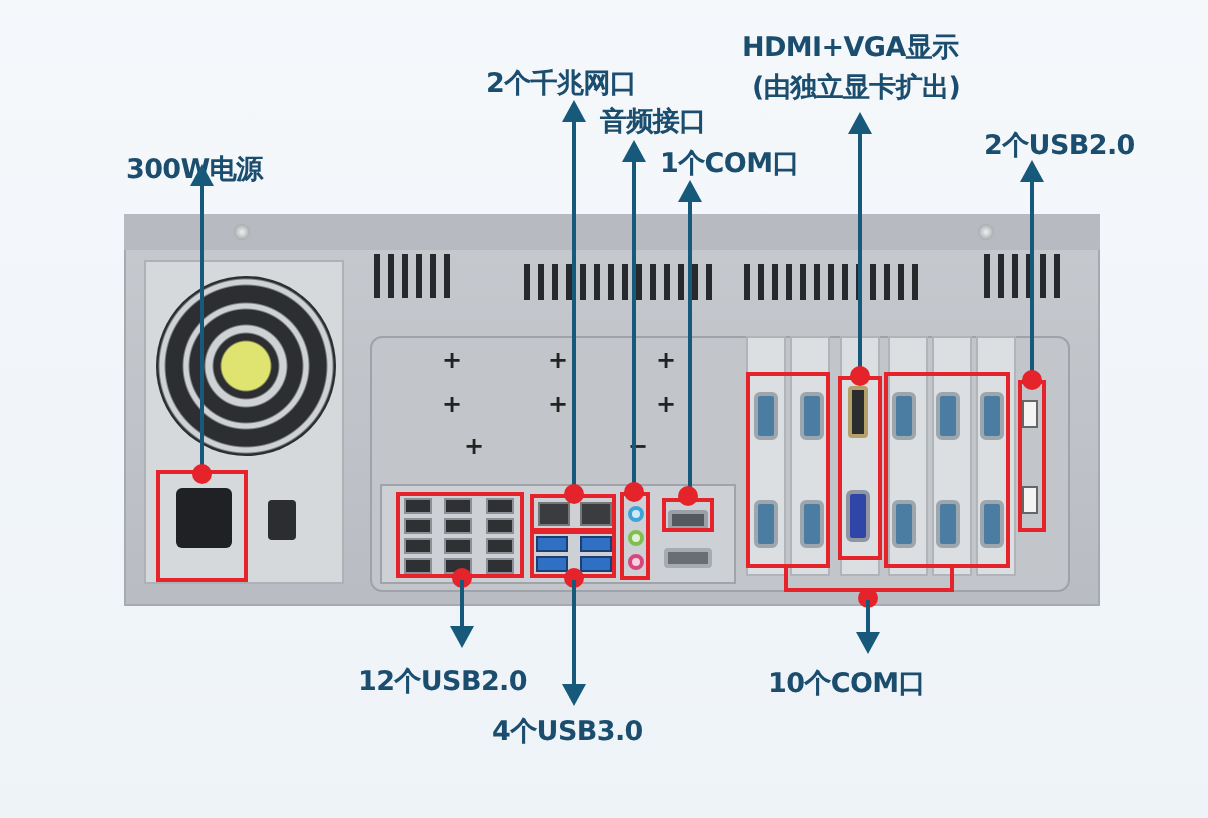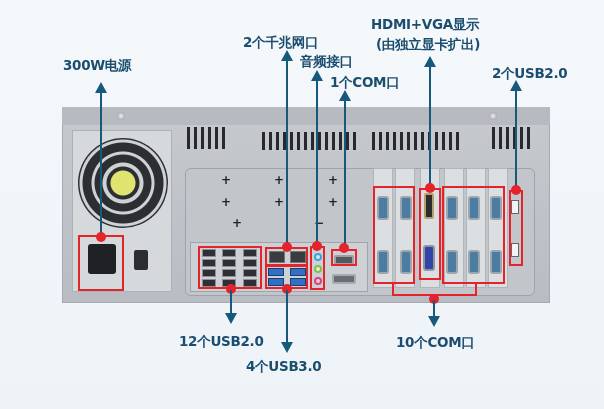--- a/index.html
+++ b/index.html
@@ -22,30 +22,30 @@
 .usb2{position:absolute;width:14px;height:8px;background:#2e3033;border:1px solid #8d9197}
 .usb3{position:absolute;width:16px;height:8px;background:#2f6fc4;border:1px solid #1c3f73}
 .rj{position:absolute;width:16px;height:12px;background:#3a3c3f;border:1px solid #777}
 .jack{position:absolute;width:8px;height:8px;border-radius:50%;border:2px solid}
 .screw{position:absolute;width:8px;height:8px;border-radius:50%;background:radial-gradient(#f0f0f0,#8c9096)}
 .cross{position:absolute;color:#222;font-size:12px;font-weight:bold;line-height:12px}
 </style>
 </head>
 <body>
 
-<div class="lbl" style="left:63px;top:57px">300W电源</div>
+<div class="lbl" style="left:63px;top:77px">300W电源</div>
 <div class="lbl" style="left:243px;top:34px">2个千兆网口</div>
 <div class="lbl" style="left:300px;top:53px">音频接口</div>
 <div class="lbl" style="left:330px;top:74px">1个COM口</div>
 <div class="lbl" style="left:371px;top:16px">HDMI+VGA显示</div>
 <div class="lbl" style="left:376px;top:36px">(由独立显卡扩出)</div>
 <div class="lbl" style="left:492px;top:65px">2个USB2.0</div>
 <div class="lbl" style="left:179px;top:333px">12个USB2.0</div>
 <div class="lbl" style="left:246px;top:358px">4个USB3.0</div>
-<div class="lbl" style="left:396px;top:334px">10个COM口</div>
+<div class="lbl" style="left:384px;top:334px">10个COM口</div>
 
 <div class="body-main"></div>
 <div class="chassis-top"></div>
 <div class="screw" style="left:117px;top:112px"></div>
 <div class="screw" style="left:489px;top:112px"></div>
 
 <div class="vents" style="left:187px;top:127px;width:42px"></div>
 <div class="vents" style="left:262px;top:132px;width:95px;height:18px"></div>
 <div class="vents" style="left:372px;top:132px;width:88px;height:18px"></div>
 <div class="vents" style="left:492px;top:127px;width:38px"></div>

